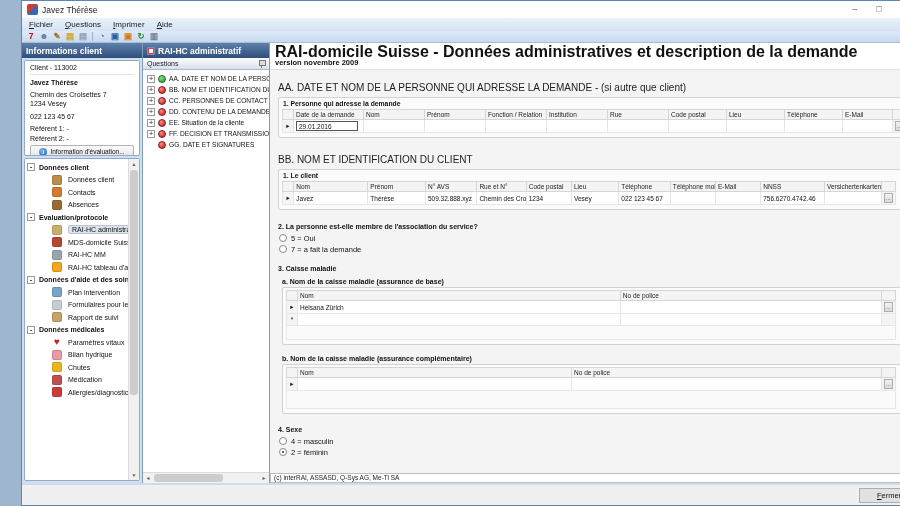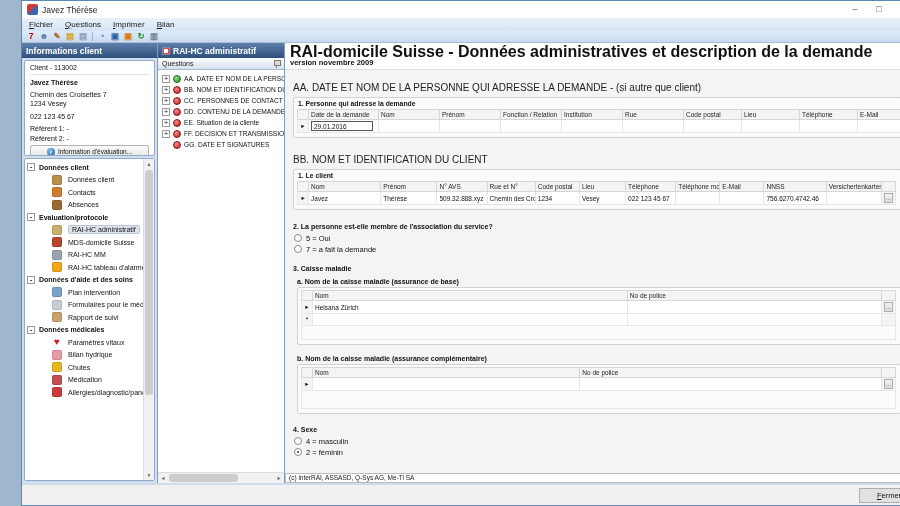--- a/index.html
+++ b/index.html
@@ -16,21 +16,21 @@
   
   .menubar { height:13px; background:linear-gradient(#eaf2fb,#d4e3f4); display:flex; align-items:center; gap:12px; padding:0 7px; font-size:8px; color:#1a1a1a; flex:0 0 auto; }
   .menu-item { display:inline-block; }
   .menu-item::first-letter { text-decoration:underline; }
   .toolbar { height:12px; background:linear-gradient(#dfeafa,#c8daf0); display:flex; align-items:center; gap:1px; padding:0 3px; border-bottom:1px solid #a8bdd6; flex:0 0 auto; }
   .tb-icon { width:12px; height:11px; font-size:8.5px; line-height:11px; text-align:center; font-weight:bold; }
   .tb-sep { width:1px; height:9px; background:#9fb4cc; margin:0 2px; }
 
   
   .main { flex:1 1 auto; display:flex; background:#b9cde4; overflow:hidden; }
-  .left-col { width:136px; flex:0 0 auto; display:flex; flex-direction:column; background:#cfdff0; border-right:1px solid #7f9db9; }
+  .left-col { width:121px; flex:0 0 auto; display:flex; flex-direction:column; background:#cfdff0; border-right:1px solid #7f9db9; }
   .mid-col { width:127px; flex:0 0 auto; display:flex; flex-direction:column; background:#ffffff; border-right:1px solid #7f9db9; }
   .right-col { flex:1 1 auto; display:flex; flex-direction:column; background:#ffffff; min-width:0; }
 
   .panel-header { height:15px; flex:0 0 auto; background:linear-gradient(#5f80ab,#2e4f7b); color:#fff; font-weight:bold; font-size:8.5px; display:flex; align-items:center; padding:0 4px; gap:3px; }
   .box { background:#fff; border:1px solid #93abc9; border-radius:2px; margin:2px 2px 0 2px; overflow:hidden; }
 
   
   .client-box { height:96px; padding:3px 5px; font-size:7px; color:#111; }
   .client-id { padding-bottom:3px; border-bottom:1px solid #e3e3e3; margin-bottom:4px; }
   .client-name { font-weight:bold; margin-bottom:5px; }
@@ -121,21 +121,21 @@
       <span class="win-btn">–</span>
       <span class="win-btn">□</span>
       <span class="win-btn">×</span>
     </div>
   </div>
 
   <div class="menubar">
     <span class="menu-item">Fichier</span>
     <span class="menu-item">Questions</span>
     <span class="menu-item">Imprimer</span>
-    <span class="menu-item">Bilan</span>
+    <span class="menu-item">Aide</span>
   </div>
 
   <div class="toolbar">
     <span class="tb-icon" style="color: rgb(204, 0, 0);">7</span>
     <span class="tb-icon" style="color: rgb(90, 125, 165);">☻</span>
     <span class="tb-icon" style="color: rgb(160, 114, 45);">✎</span>
     <span class="tb-icon" style="color: rgb(216, 160, 24);">▤</span>
     <span class="tb-icon" style="color: rgb(138, 155, 176);">▤</span>
     <span class="tb-sep"></span>
     <span class="tb-icon" style="color: rgb(43, 108, 176);">◔</span>

